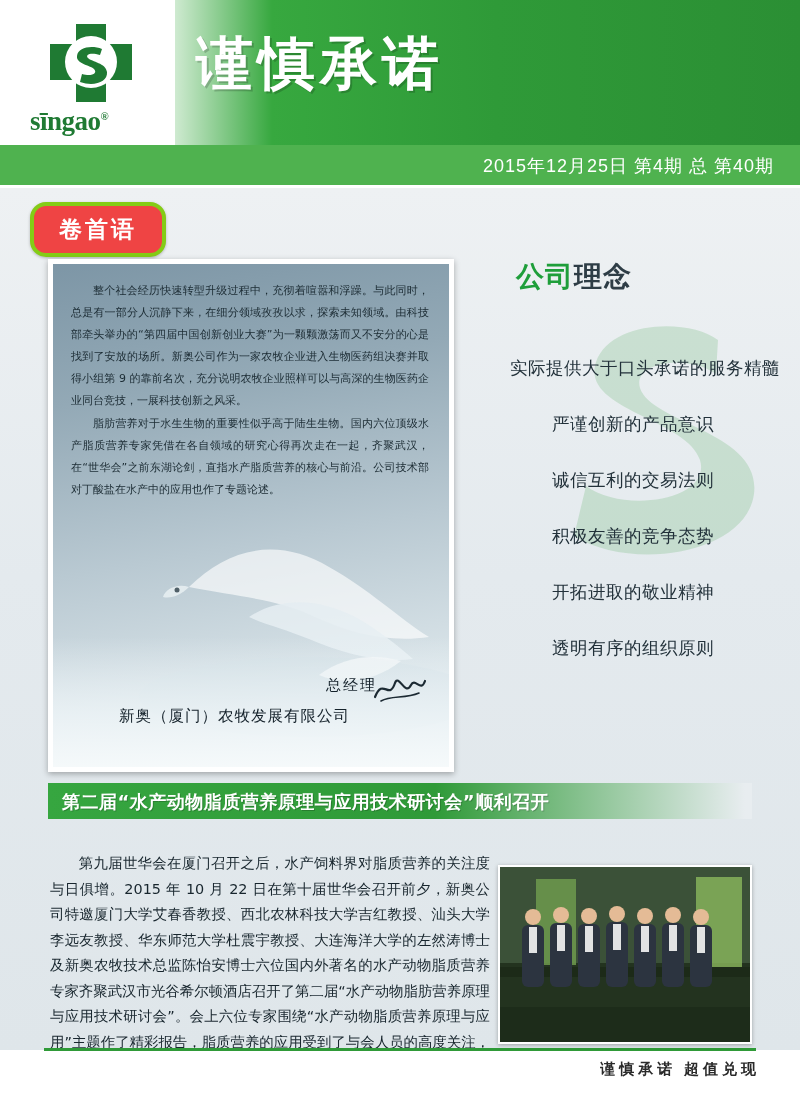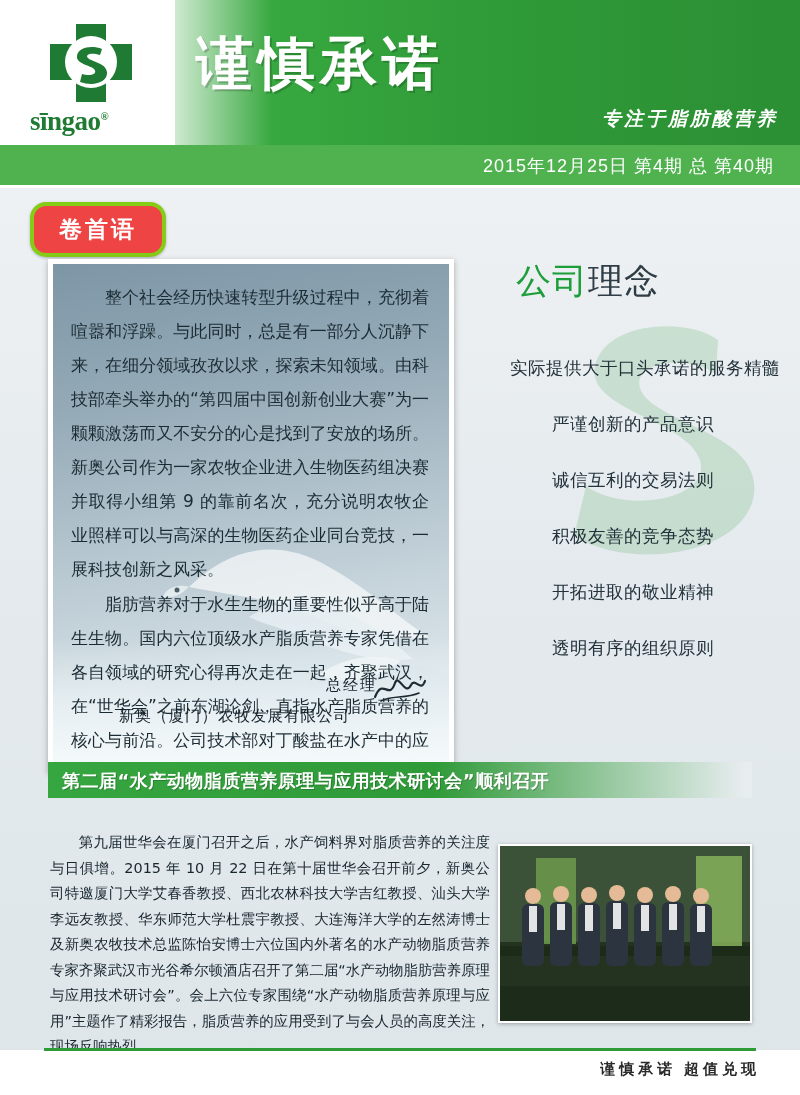--- a/index.html
+++ b/index.html
@@ -90,42 +90,42 @@
     position:absolute;right:-10px;bottom:20px;width:330px;height:300px;
     opacity:.75;
   }
   .letter-card .water{
     position:absolute;left:0;bottom:0;width:100%;height:130px;
     background:linear-gradient(180deg,rgba(255,255,255,0) 0%,rgba(236,243,246,.85) 60%,rgba(246,250,251,.95) 100%);
   }
   .letter-text{
     position:absolute;left:18px;top:16px;width:358px;
     font-family:"DejaVu Sans","Liberation Sans",sans-serif;
-    font-size:17px;line-height:34px;color:#1b2b33;
+    font-size:11px;line-height:22px;color:#1b2b33;
     text-align:justify;
   }
   .letter-text p{margin:0 0 1px 0;text-indent:2em;}
   .sign-line1{
     position:absolute;right:72px;bottom:72px;
     font-size:15px;color:#15222b;letter-spacing:2px;
     font-family:"DejaVu Sans","Liberation Sans",sans-serif;
   }
   .sign-scribble{
     position:absolute;right:22px;bottom:62px;width:56px;height:34px;
   }
   .sign-line2{
     position:absolute;left:66px;bottom:40px;
     font-size:15.5px;color:#15222b;letter-spacing:1px;
     font-family:"DejaVu Sans","Liberation Sans",sans-serif;
   }
 
   
   .phil-title{
     position:absolute;left:516px;top:258px;
-    font-size:35px;font-weight:normal;letter-spacing:1px;
+    font-size:28px;font-weight:bold;letter-spacing:1px;
     font-family:"DejaVu Sans","Liberation Sans",sans-serif;
   }
   .phil-title .g{color:#1e9e3a;}
   .phil-title .d{color:#2e3d46;}
   .phil-watermark{
     position:absolute;left:540px;top:300px;width:230px;height:290px;
     opacity:.30;
   }
   .phil-list{
     position:absolute;left:470px;top:340px;width:310px;
@@ -136,21 +136,21 @@
     font-family:"DejaVu Sans","Liberation Sans",sans-serif;
   }
   .phil-list li:nth-child(2){margin-left:42px;}
   .phil-list li:nth-child(3){margin-left:42px;}
   .phil-list li:nth-child(4){margin-left:42px;}
   .phil-list li:nth-child(5){margin-left:42px;}
   .phil-list li:nth-child(6){margin-left:42px;}
 
   
   .article{
-    position:absolute;left:48px;top:762px;width:704px;height:276px;
+    position:absolute;left:48px;top:783px;width:704px;height:276px;
   }
   .article-headbar{
     position:absolute;left:0;top:0;width:704px;height:36px;
     background:linear-gradient(90deg,#36a640 0%,#2f9a38 55%,#e8edf0 99%);
   }
   .article-headbar .htxt{
     position:absolute;left:14px;top:7px;
     font-size:18px;font-weight:bold;color:#ffffff;letter-spacing:.5px;
     font-family:"DejaVu Sans","Liberation Sans",sans-serif;
     text-shadow:1px 1px 0 rgba(0,0,0,.2);
@@ -200,21 +200,20 @@
           <circle cx="47" cy="40" r="26" fill="#ffffff"></circle>
           <path d="M58 27 C48 23 34 25 33 34 C32 42 46 43 50 47 C54 51 48 55 38 52 L36 60 C50 65 64 60 63 50 C62 41 48 40 44 36 C41 33 46 30 56 33 Z" fill="#1f7a33"></path>
         </svg>
       </div>
       <div class="logo-text">
         <span>sīngao</span><sup>®</sup>
       </div>
     </div>
 
     <div class="title-cn">谨慎承诺</div>
-    <div class="slogan">专注于脂肪酸营养</div>
   </div>
 
   <div class="issue-bar">
     <div class="issue-text">2015年12月25日  第4期  总  第40期</div>
   </div>
   <div class="thin-white"></div>
 
   <div class="body-bg"></div>
 
   <div class="pill">

